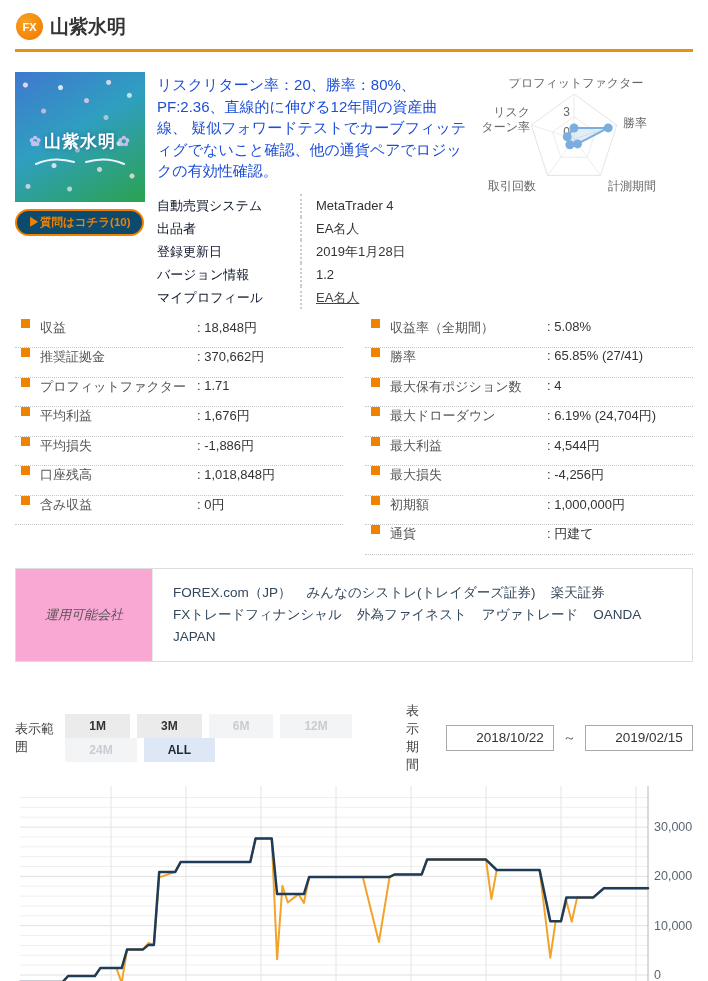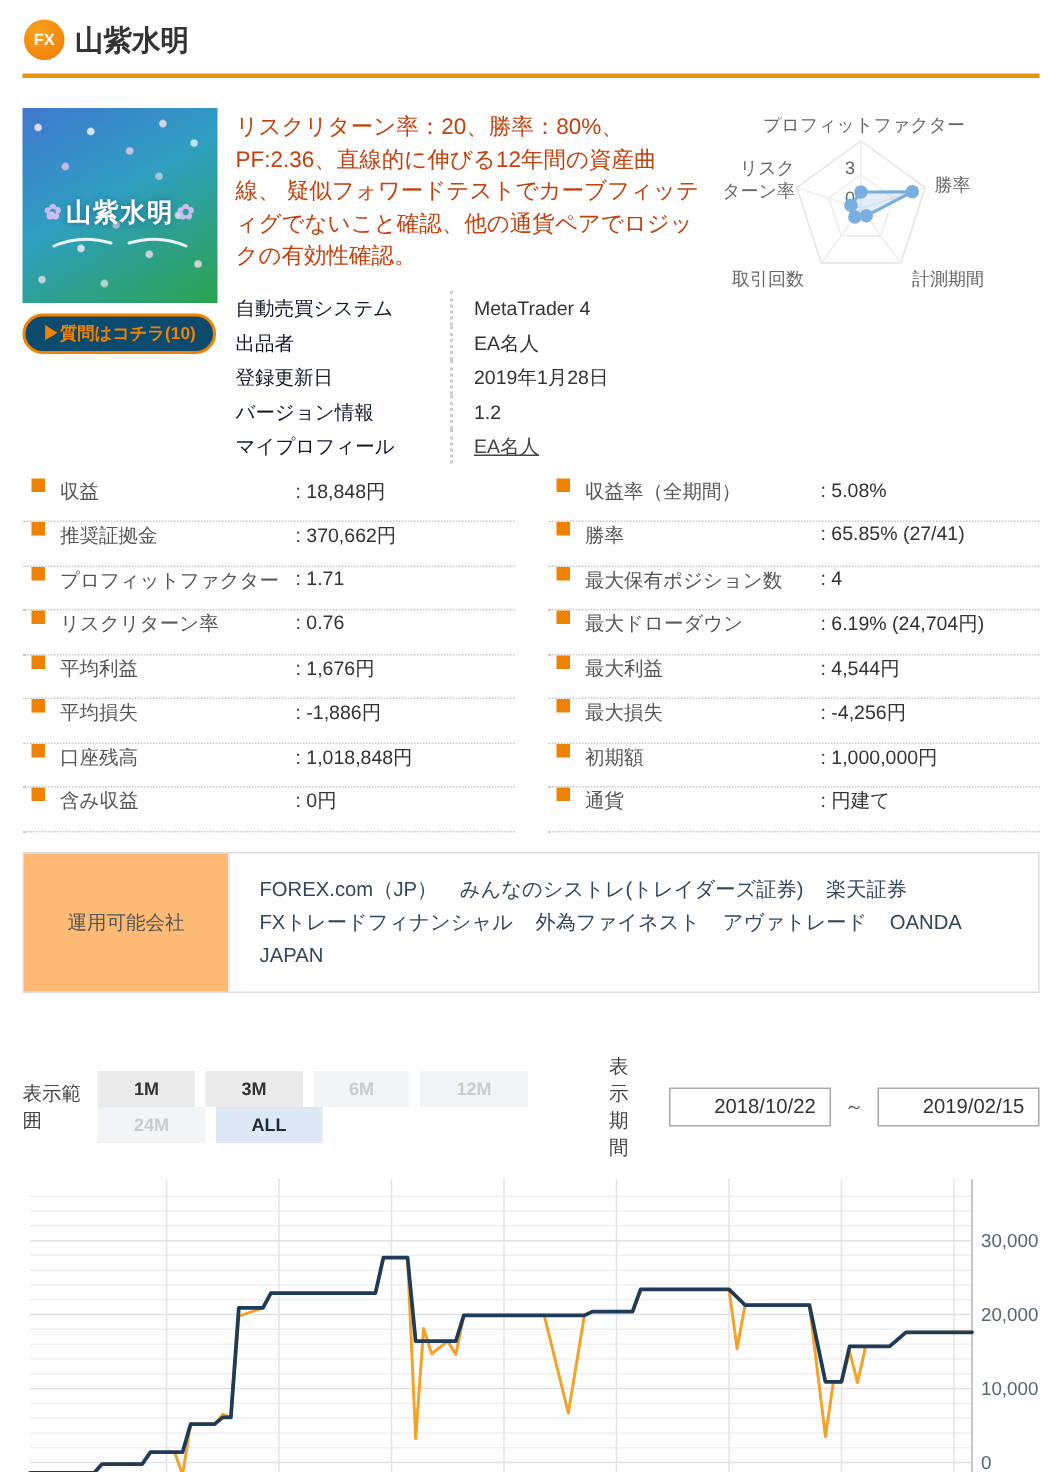--- a/index.html
+++ b/index.html
@@ -38,41 +38,41 @@
   .thumb-line { display:flex; align-items:center; gap:2px; margin-top:22px;
     color:#fff; font-size:17px; font-weight:bold; letter-spacing:1px;
     text-shadow:0 0 4px rgba(20,60,120,.55); }
   .thumb-flower { color:#c9bcee; font-size:14px; text-shadow:none; }
   .swoosh { margin-top:2px; }
   .q-btn { margin-top:7px; width:129px; height:27px; border:2px solid #ef8200; border-radius:15px;
     color:#ef8200; background:#0c4a6e; font-size:11.5px; font-weight:bold;
     display:flex; align-items:center; justify-content:center; cursor:pointer; }
 
   .col-mid { flex:1; padding:2px 8px 0 12px; }
-  .desc { font-size:15px; color:#c2410c; line-height:1.44; }
+  .desc { font-size:15px; color:#1d4ed8; line-height:1.44; }
   .info-table { margin-top:12px; }
   .info-row { display:flex; font-size:13px; line-height:23px; }
   .info-label { width:143px; color:#0f172a; flex:none; }
   .info-value { border-left:2px dotted #ccc; padding-left:14px; color:#333; }
   .info-link { text-decoration:underline; cursor:pointer; color:#444; }
 
   .col-right { width:218px; flex:none; padding-top:6px; }
 
   
   .stats { display:flex; gap:22px; margin:10px 15px 0; }
   .stats-col { flex:1; }
   .stat-row { display:flex; align-items:flex-start; height:29.5px; border-bottom:1px dotted #c6c6c6; font-size:13px; }
   .stat-bullet { width:9px; height:9px; background:#ef8200; margin:0 10px 0 6px; flex:none; }
   .stat-label { width:157px; color:#555; flex:none; }
   .stat-value { color:#333; }
 
   
   .companies { display:flex; border:1px solid #ddd; margin:13px 15px 0; min-height:71px; }
-  .companies-label { width:137px; flex:none; background:#fdba74; border-right:1px solid #e8e8e8;
-    display:flex; align-items:center; justify-content:center; font-size:13px; color:#555; }
+  .companies-label { width:137px; flex:none; background:#f9a8d4; border-right:1px solid #e8e8e8;
+    display:flex; align-items:center; justify-content:center; font-size:13px; color:#555;font-style:italic; }
   .companies-body { padding:13px 10px 13px 20px; font-size:13.5px; color:#33475c; line-height:22px; }
   .company { margin-right:15px; cursor:pointer; }
 
   
   .controls { display:flex; align-items:center; margin:40px 15px 0; }
   .range-label { font-size:13px; color:#444; margin-right:11px; }
   .range-btn { min-width:34px; height:24px; padding:0 24px; margin-right:7px; border:none;
     font-family:inherit; font-size:12px; font-weight:600; background:#ebebeb; color:#333; cursor:pointer; }
   .range-btn.disabled { background:#f3f4f5; color:#c9ccd1; cursor:default; }
   .range-btn.active { background:#dde7f5; color:#1c2b3a; font-weight:bold; }
@@ -171,25 +171,20 @@
       </div>
       <div class="stat-row">
         <span class="stat-bullet"></span>
         <span class="stat-label">推奨証拠金</span>
         <span class="stat-value">: 370,662円</span>
       </div>
       <div class="stat-row">
         <span class="stat-bullet"></span>
         <span class="stat-label">プロフィットファクター</span>
         <span class="stat-value">: 1.71</span>
-      </div>
-      <div class="stat-row">
-        <span class="stat-bullet"></span>
-        <span class="stat-label">リスクリターン率</span>
-        <span class="stat-value">: 0.76</span>
       </div>
       <div class="stat-row">
         <span class="stat-bullet"></span>
         <span class="stat-label">平均利益</span>
         <span class="stat-value">: 1,676円</span>
       </div>
       <div class="stat-row">
         <span class="stat-bullet"></span>
         <span class="stat-label">平均損失</span>
         <span class="stat-value">: -1,886円</span>

